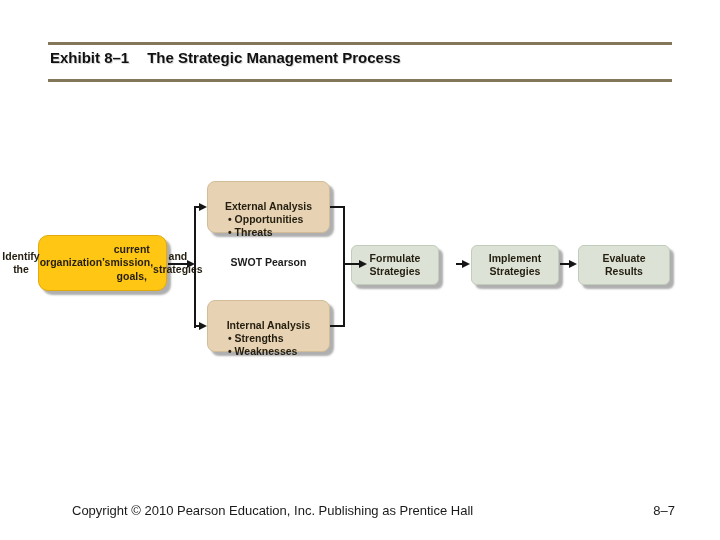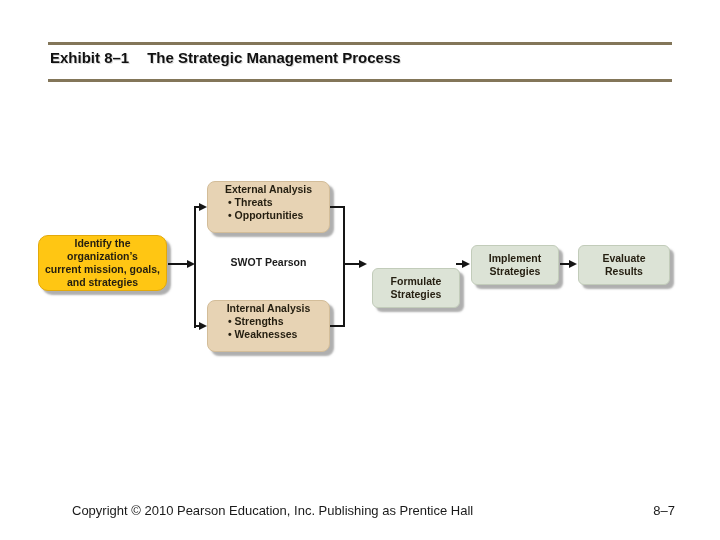--- a/index.html
+++ b/index.html
@@ -25,45 +25,45 @@
     position: absolute;
     box-shadow: 4px 4px 2px rgba(110,110,110,0.55);
     color: #241e10;
     font-weight: bold;
     font-size: 10.5px;
     line-height: 1.25;
   }
   .box-identify {
     left: 38px; top: 235px; width: 129px; height: 56px;
     background: #ffc613; border: 1px solid #e3a90a; border-radius: 10px;
-    display: flex; flex-direction: column; justify-content: center; align-items: center;
+    display: flex; flex-direction: row; justify-content: center; align-items: center;
     text-align: center;
   }
   .box-tan {
     width: 123px; height: 52px; left: 207px;
     background: #e7d3b4; border: 1px solid #d3bd99; border-radius: 8px;
-    padding-top: 1px;
+    padding-top: 18px;
   }
   .box-external { top: 181px; }
   .box-internal { top: 300px; }
   .box-tan .tan-title { text-align: center; }
   .box-tan .bullet { padding-left: 20px; text-align: left; }
 
   .swot-label {
     position: absolute; left: 207px; top: 256px; width: 123px;
     text-align: center; font-weight: bold; font-size: 10.5px; color: #1c1c1c;
   }
 
   .box-green {
     top: 245px; width: 88px; height: 40px;
     background: #dce3d6; border: 1px solid #c2ccba; border-radius: 6px;
     display: flex; flex-direction: column; justify-content: center; align-items: center;
     text-align: center;
   }
-  .box-formulate { left: 372px; margin-top: 23px; }
+  .box-formulate { left: 351px; }
   .box-implement { left: 471px; }
   .box-evaluate  { left: 578px; width: 92px; }
 
   .h-line { position: absolute; height: 2px; background: #151515; }
   .v-line { position: absolute; width: 2px; background: #151515; }
   .arrowhead {
     position: absolute; width: 0; height: 0;
     border-top: 4px solid transparent; border-bottom: 4px solid transparent;
     border-left: 8px solid #151515;
   }
@@ -90,22 +90,22 @@
 
   <div class="box box-identify">
     <div>Identify the</div>
     <div>organization’s</div>
     <div>current mission, goals,</div>
     <div>and strategies</div>
   </div>
 
   <div class="box box-tan box-external">
     <div class="tan-title">External Analysis</div>
+    <div class="bullet">• Opportunities</div>
     <div class="bullet">• Threats</div>
-    <div class="bullet">• Opportunities</div>
   </div>
 
   <div class="swot-label">SWOT Pearson</div>
 
   <div class="box box-tan box-internal">
     <div class="tan-title">Internal Analysis</div>
     <div class="bullet">• Strengths</div>
     <div class="bullet">• Weaknesses</div>
   </div>
 

